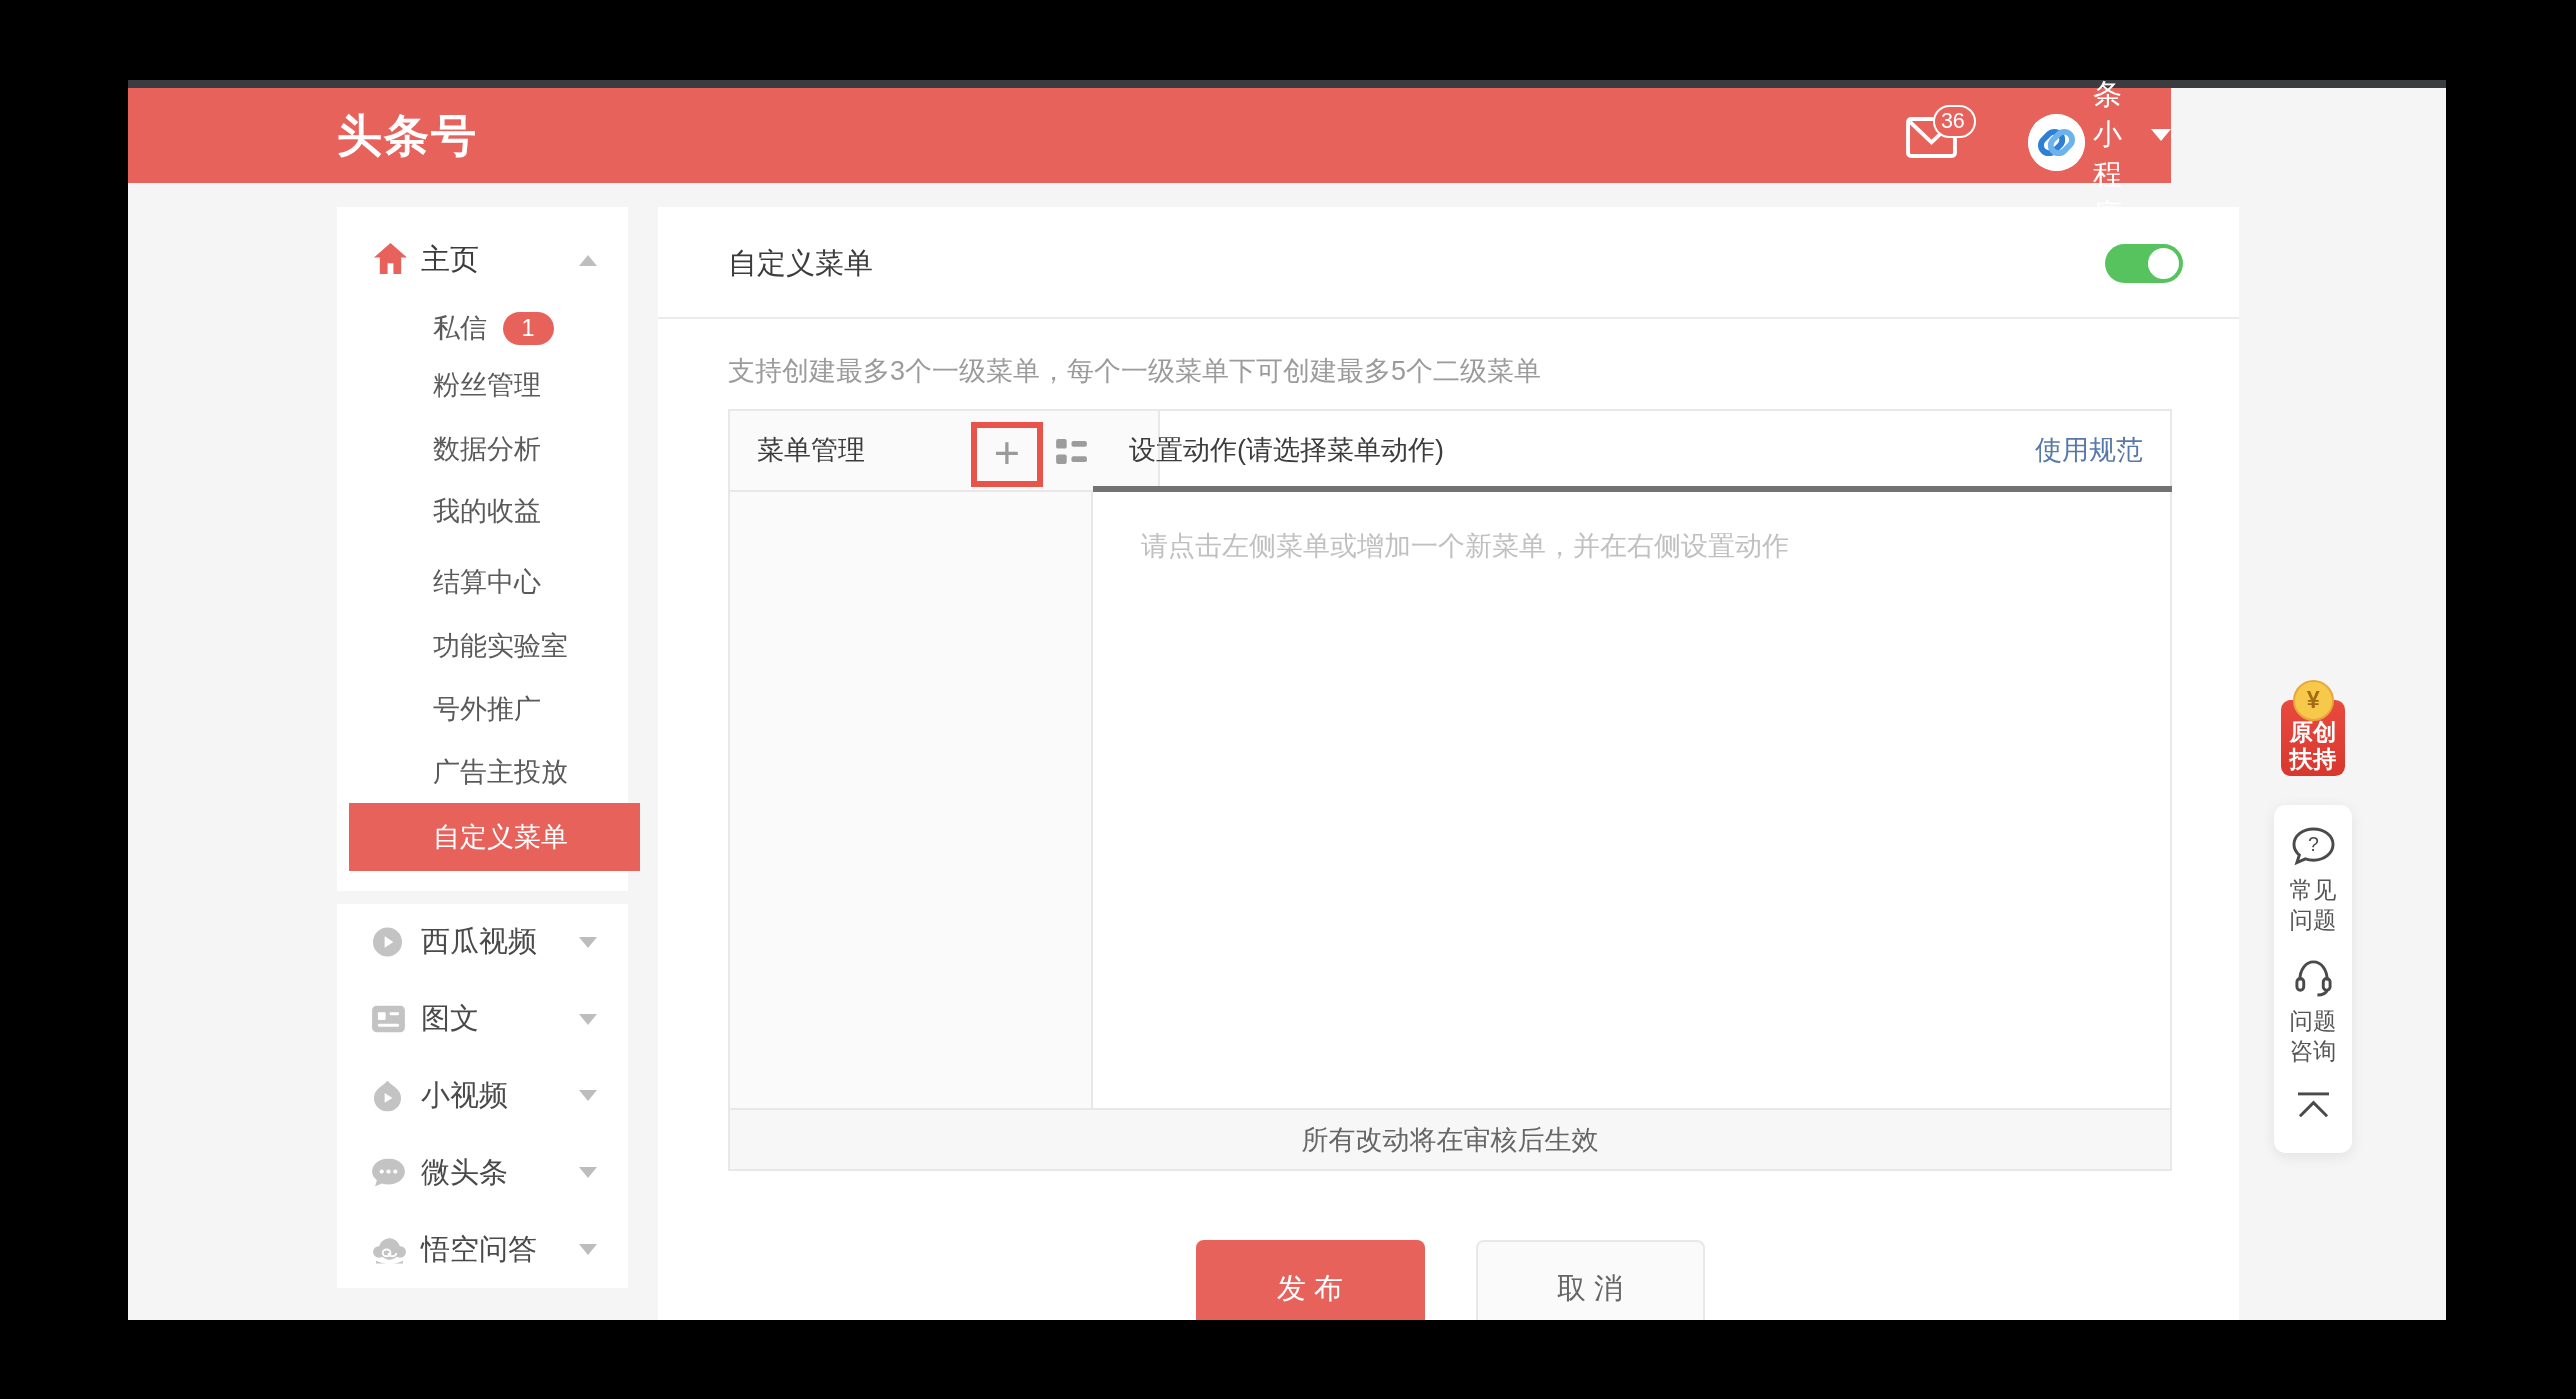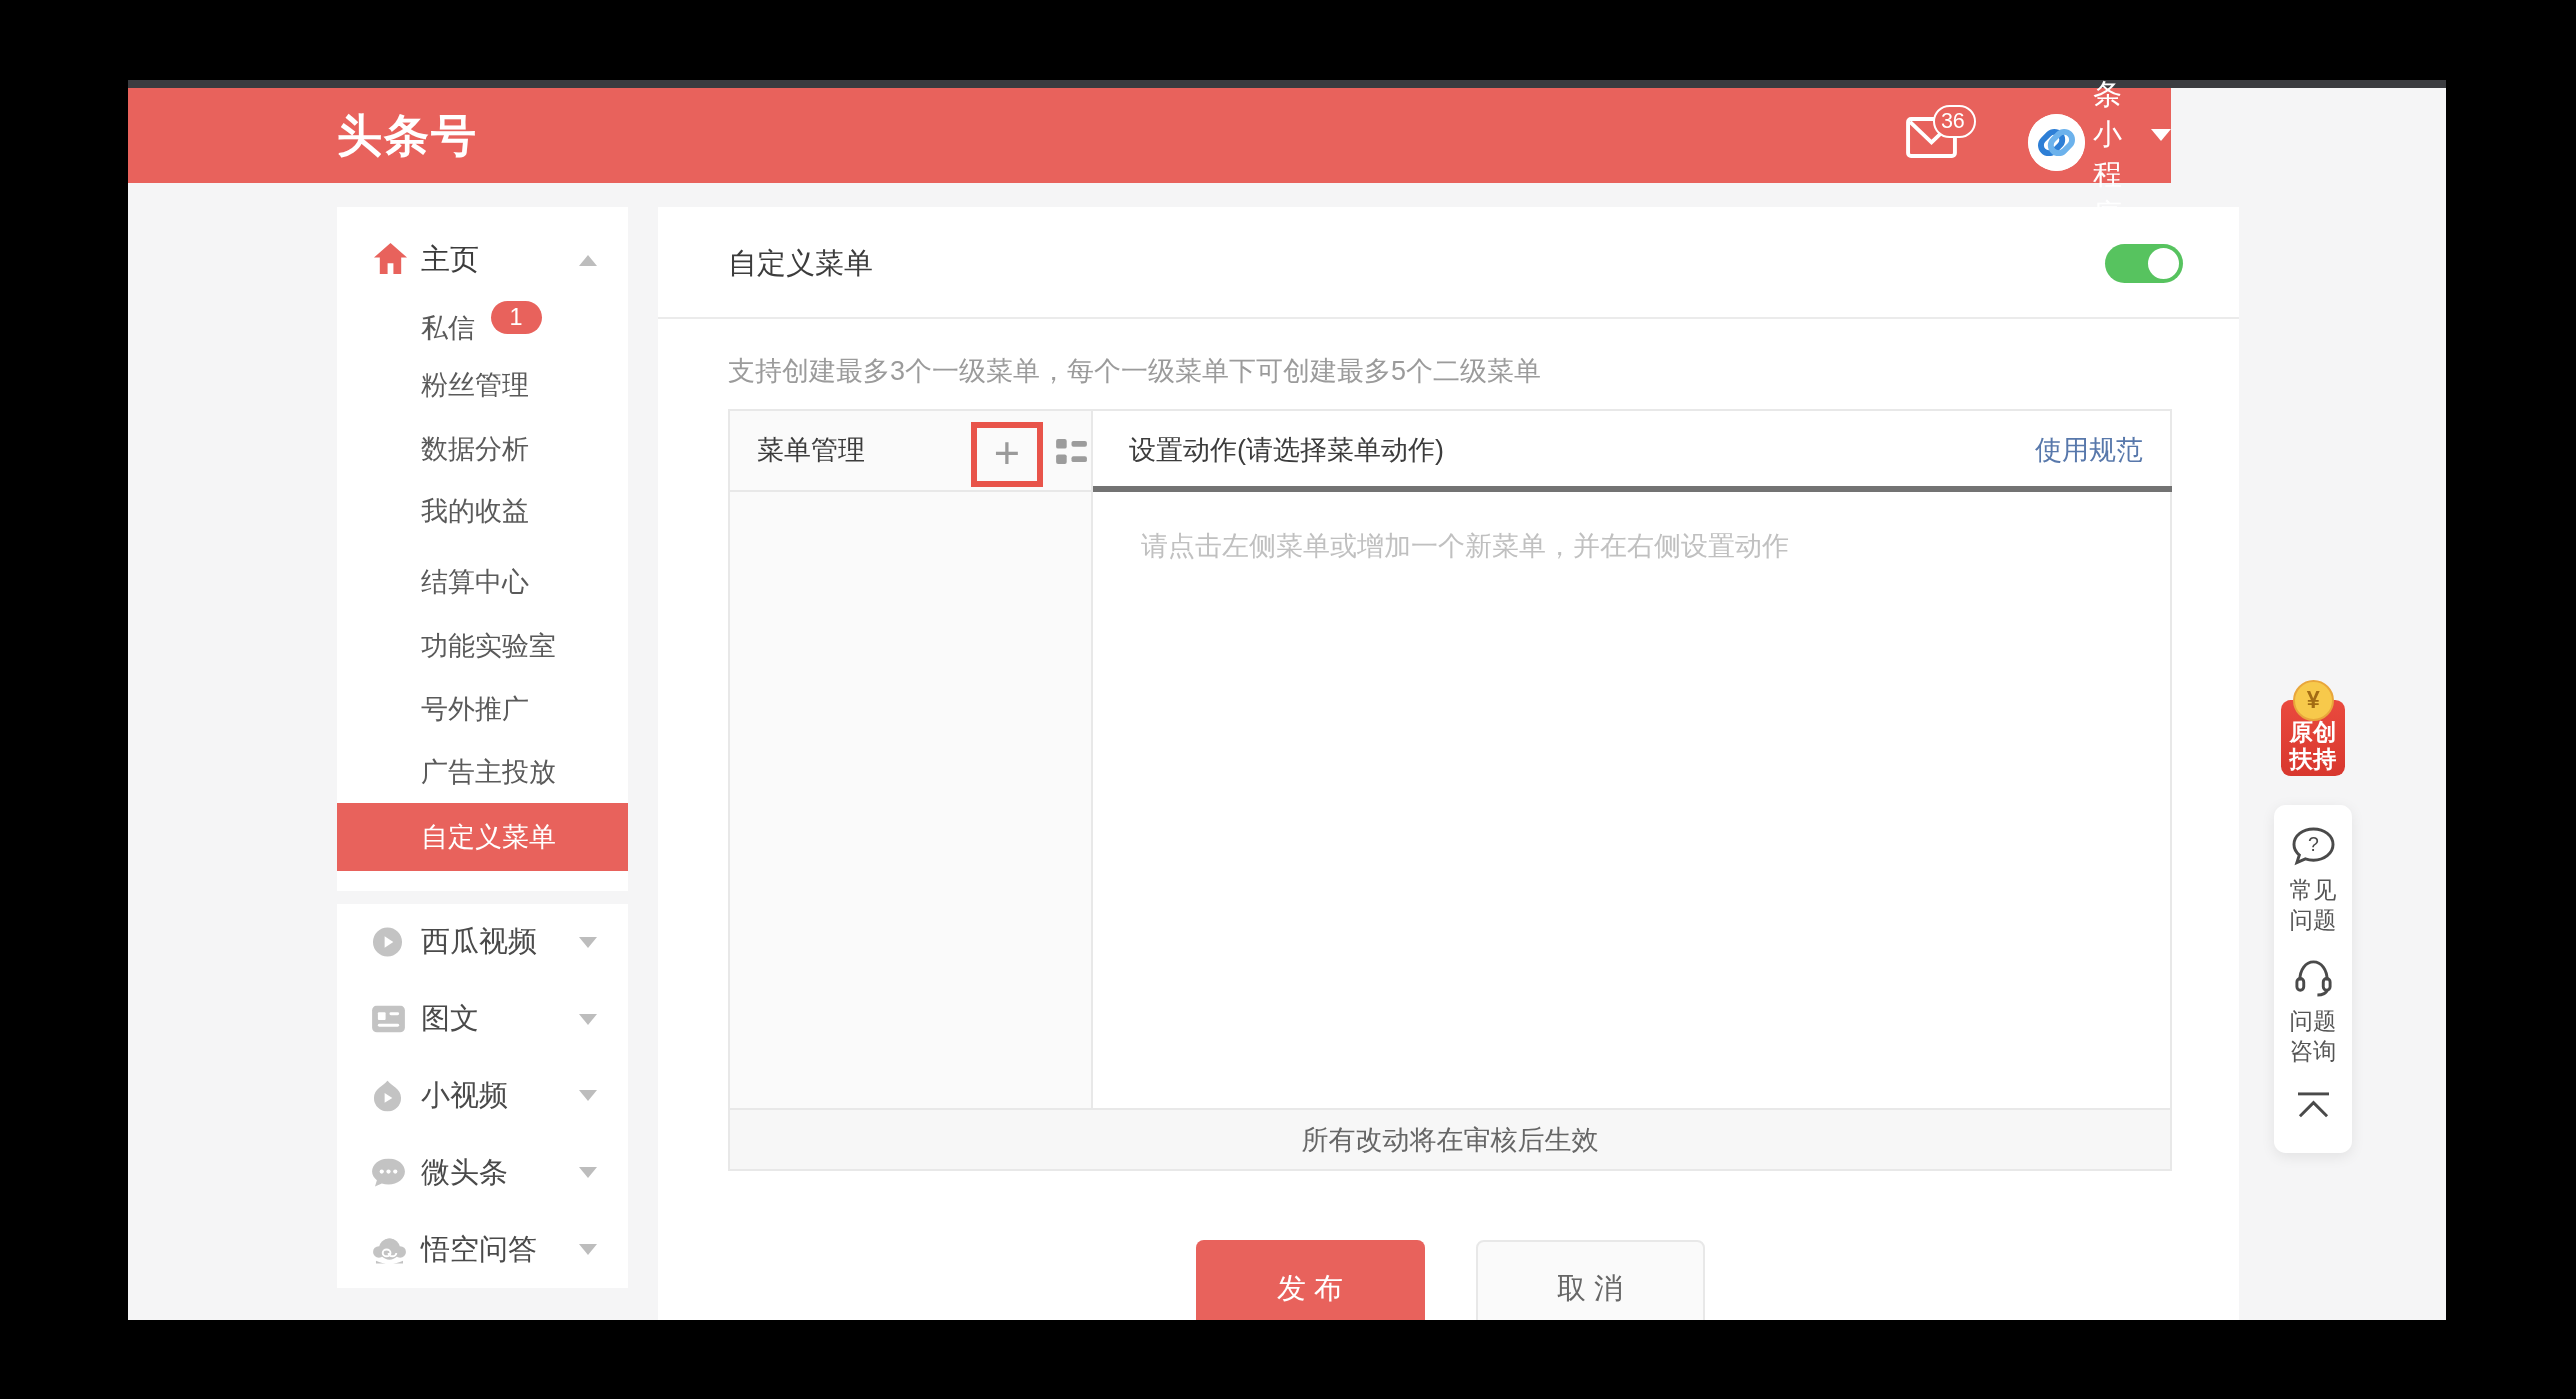--- a/index.html
+++ b/index.html
@@ -19,39 +19,39 @@
   .caret{width:0;height:0;display:inline-block;}
   .caret-down-w{border-left:10.7px solid transparent;border-right:10.7px solid transparent;border-top:12.7px solid #fff;margin-left:21.5px;}
   .caret-up-g{border-left:9.8px solid transparent;border-right:9.8px solid transparent;border-bottom:11.7px solid #bdbdbd;}
   .caret-down-g{border-left:9.8px solid transparent;border-right:9.8px solid transparent;border-top:11.7px solid #bdbdbd;}
   
   .side1{position:absolute;left:209px;top:127px;width:291px;height:684px;background:#fff;}
   .side-head{position:absolute;left:0;top:23.4px;width:291px;height:59px;cursor:pointer;}
   .side-head .hicon{position:absolute;left:35px;top:10.7px;}
   .side-head .hlabel{position:absolute;left:84px;top:0;height:59px;line-height:59px;font-size:29px;color:#3c3c3c;}
   .side-head .hcaret{position:absolute;right:31px;top:24.4px;}
-  .subitem{position:absolute;left:0;width:291px;height:55px;line-height:55px;padding-left:84px;box-sizing:border-box;
-           font-size:27px;color:#5a5a5a;cursor:pointer;display:flex;align-items:flex-start;}
+  .subitem{position:absolute;left:12px;width:291px;height:55px;line-height:55px;padding-left:84px;box-sizing:border-box;
+           font-size:27px;color:#5a5a5a;cursor:pointer;display:flex;align-items:center;}
   .msgbadge{display:inline-block;margin-left:15.6px;min-width:51px;height:33px;line-height:33px;border-radius:16.6px;
             background:#e8625c;color:#fff;font-size:23.4px;text-align:center;}
   .subitem.active{background:#e8625c;color:#fff;height:68px;line-height:68px;}
   .side2{position:absolute;left:209px;top:824px;width:291px;height:384px;background:#fff;display:flex;flex-direction:column;justify-content:space-around;}
   .s2row{position:relative;height:76px;display:flex;align-items:center;cursor:pointer;}
   .s2row .sicon{position:absolute;left:35px;top:50%;transform:translateY(-50%);}
   .s2row .slabel{position:absolute;left:84px;font-size:29px;color:#4a4a4a;}
   .s2row .scaret{position:absolute;right:31px;}
   
   .card{position:absolute;left:530px;top:127px;width:1581px;height:1113px;background:#fff;overflow:hidden;}
   .titlebar{position:absolute;left:0;top:0;width:1581px;height:112px;border-bottom:2px solid #ebebeb;box-sizing:border-box;}
   .title{position:absolute;left:70px;top:0;height:112px;line-height:112px;font-size:29px;color:#3c3c3c;font-weight:normal;margin:0;}
   .toggle{position:absolute;left:1447px;top:37px;width:78px;height:39px;border-radius:19.5px;background:#57c35f;cursor:pointer;}
   .knob{position:absolute;left:41px;top:2px;width:35px;height:35px;border-radius:50%;background:#fff;box-sizing:border-box;border:2px solid #57c35f;}
   .desc{position:absolute;left:70px;top:146px;font-size:27px;color:#9b9b9b;margin:0;}
   .panel{position:absolute;left:70px;top:202px;width:1444px;height:762px;border:2px solid #e8e8e8;box-sizing:border-box;}
-  .ph-left{position:absolute;left:0;top:0;width:363px;height:81px;background:#fafafa;border-right:2px solid #e8e8e8;
+  .ph-left{position:absolute;left:0;top:0;width:430px;height:81px;background:#fafafa;border-right:2px solid #e8e8e8;
            border-bottom:2px solid #e8e8e8;box-sizing:border-box;}
   .ph-left span{position:absolute;left:27px;top:0;height:81px;line-height:79px;font-size:27px;color:#3c3c3c;}
   .plusbox{position:absolute;left:241px;top:10.7px;width:72px;height:65px;box-sizing:border-box;border:6.8px solid #e8544a;
            display:flex;align-items:center;justify-content:center;cursor:pointer;background:transparent;z-index:3;}
   .plusbox .plus{font-size:45px;font-weight:200;color:#9a9a9a;line-height:1;margin-top:-3.9px;}
   .sorticon{position:absolute;left:326px;top:28px;}
   .ph-right{position:absolute;left:363px;top:0;width:1079px;height:81px;border-bottom:6px solid #737373;box-sizing:border-box;}
   .ph-right .rtitle{position:absolute;left:36px;top:0;height:81px;line-height:79px;font-size:27px;color:#3c3c3c;}
   .ph-right .rlink{position:absolute;right:29px;top:0;height:81px;line-height:79px;font-size:27px;color:#5878ab;cursor:pointer;text-decoration:none;}
   .leftcol{position:absolute;left:0;top:81px;width:363px;height:620px;background:#fafafa;border-right:2px solid #e8e8e8;box-sizing:border-box;}

